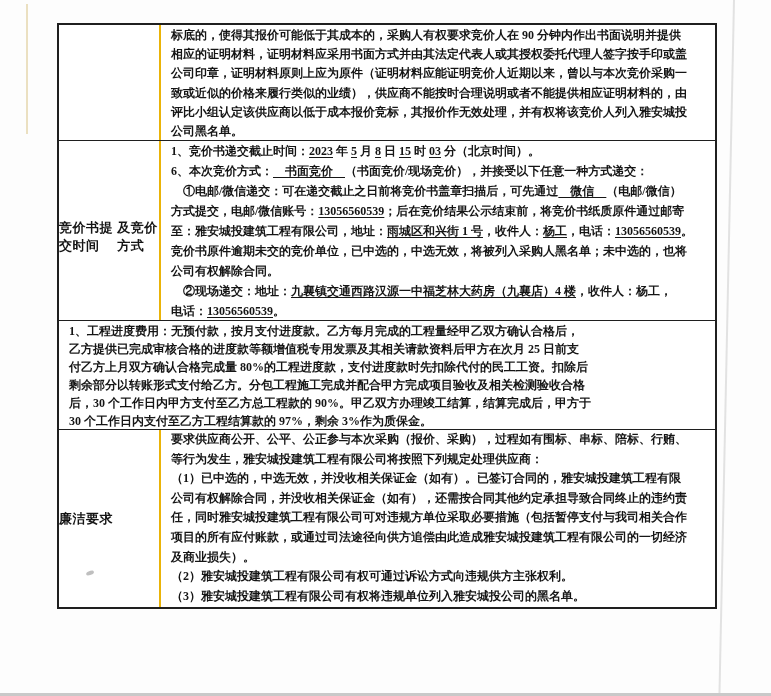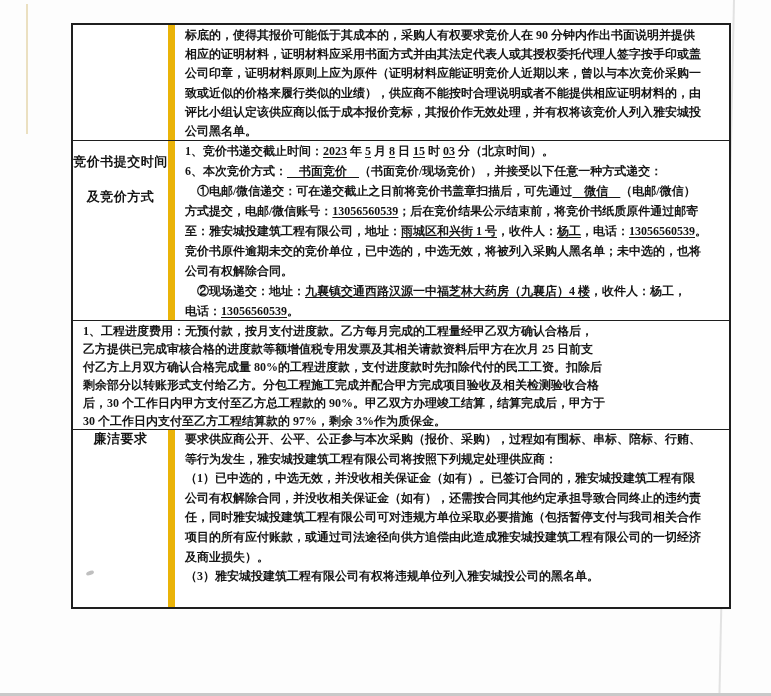--- a/index.html
+++ b/index.html
@@ -14,29 +14,29 @@
   .artifact-yellow-line{position:absolute;left:26px;top:4px;width:2px;height:130px;
     background:rgba(205,175,95,.38);}
   .artifact-edge-line{position:absolute;left:733px;top:0;width:2px;height:700px;
     background:rgba(130,130,130,.22);transform:rotate(1.2deg);transform-origin:top left;}
   .artifact-smudge{position:absolute;left:86px;top:571px;width:8px;height:4px;
     background:#8a8a8a;opacity:.55;border-radius:60% 40% 50% 50%;transform:rotate(-18deg);}
   .bottom-edge{position:absolute;left:0;bottom:0;width:771px;height:3px;background:#c9c9c9;}
 
   
   .doc-table{
-    position:absolute;left:71px;top:23px;width:660px;
+    position:absolute;left:57px;top:23px;width:660px;
     border:2px solid #1f1f1f;box-sizing:border-box;
     display:flex;flex-direction:column;background:#fff;
   }
   .trow{display:flex;box-sizing:border-box;}
   .trow:not(:last-child){border-bottom:1px solid #1f1f1f;}
   .label-cell{
-    width:102px;flex:0 0 102px;border-right:7px solid #eab308;box-sizing:border-box;
-    display:flex;flex-direction:column;align-items:center;
+    width:102px;flex:0 0 102px;border-right:2px solid #eab308;box-sizing:border-box;
+    display:flex;flex-direction:row;align-items:center;
     font-weight:bold;font-size:13px;letter-spacing:.5px;
   }
   .content-cell{
     flex:1;box-sizing:border-box;padding:0 5px 0 10px;overflow:hidden;
     font-size:12px;font-weight:600;
   }
   .cline{white-space:pre-wrap;}
   .u{text-decoration:underline;text-underline-offset:2px;text-decoration-thickness:1px;}
 
   
@@ -102,19 +102,20 @@
           <div>廉洁要求</div>
         </div>
         <div class="content-cell">
           <div class="cline"><span>要求供应商公开、公平、公正参与本次采购（报价、采购），过程如有围标、串标、陪标、行贿、</span></div>
           <div class="cline"><span>等行为发生，雅安城投建筑工程有限公司将按照下列规定处理供应商：</span></div>
           <div class="cline"><span>（1）已中选的，中选无效，并没收相关保证金（如有）。已签订合同的，雅安城投建筑工程有限</span></div>
           <div class="cline"><span>公司有权解除合同，并没收相关保证金（如有），还需按合同其他约定承担导致合同终止的违约责</span></div>
           <div class="cline"><span>任，同时雅安城投建筑工程有限公司可对违规方单位采取必要措施（包括暂停支付与我司相关合作</span></div>
           <div class="cline"><span>项目的所有应付账款，或通过司法途径向供方追偿由此造成雅安城投建筑工程有限公司的一切经济</span></div>
           <div class="cline"><span>及商业损失）。</span></div>
+          <div class="cline"><span>（2）雅安城投建筑工程有限公司有权可通过诉讼方式向违规供方主张权利。</span></div>
           <div class="cline"><span>（3）雅安城投建筑工程有限公司有权将违规单位列入雅安城投公司的黑名单。</span></div>
         </div>
       </div>
     </div>
   <div class="artifact-smudge"></div>
   <div class="bottom-edge"></div>
 </div>
 
 </body></html>

